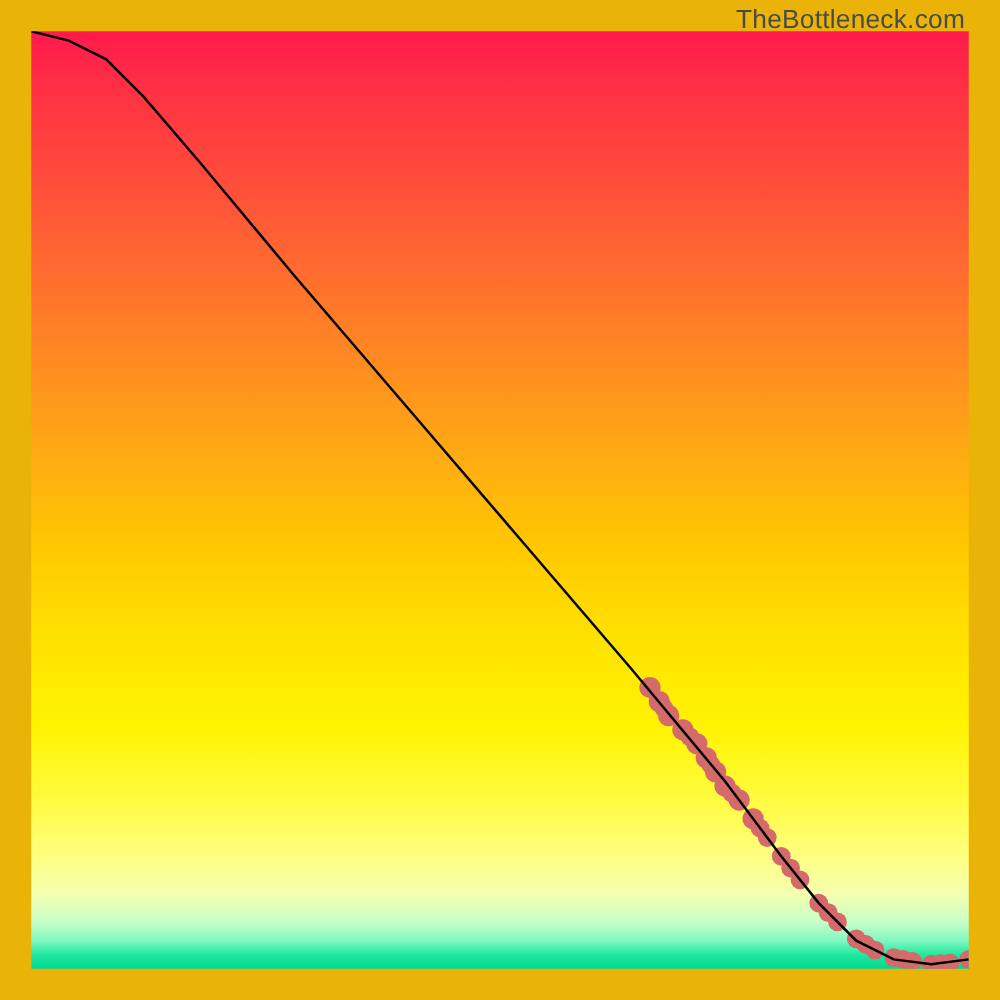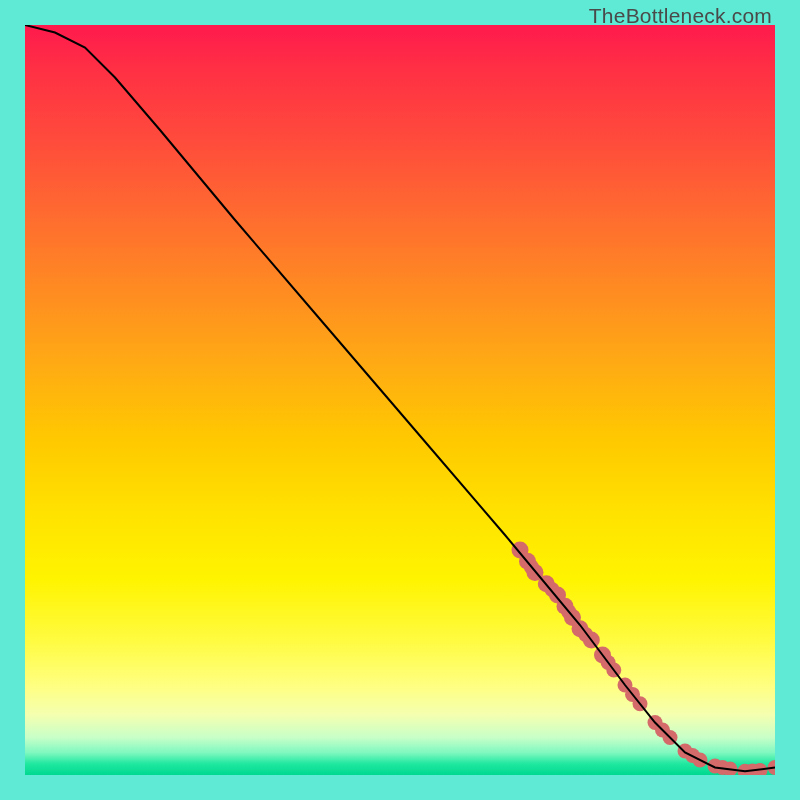--- a/index.html
+++ b/index.html
@@ -1,21 +1,21 @@
 <!DOCTYPE html>
 <html><head>
 <meta charset="utf-8">
 <style>
   * { margin: 0; padding: 0; box-sizing: border-box; }
   html, body { width: 800px; height: 800px; background: #000; overflow: hidden; }
   .frame {
     position: relative;
     width: 800px;
     height: 800px;
-    background: #5eead4;
+    background: #eab308;
   }
   .plot-area {
     position: absolute;
     left: 25px;
     top: 25px;
     width: 750px;
     height: 750px;
     background: linear-gradient(to bottom,
       #ff1a4d 0%,
       #ff3044 6%,

